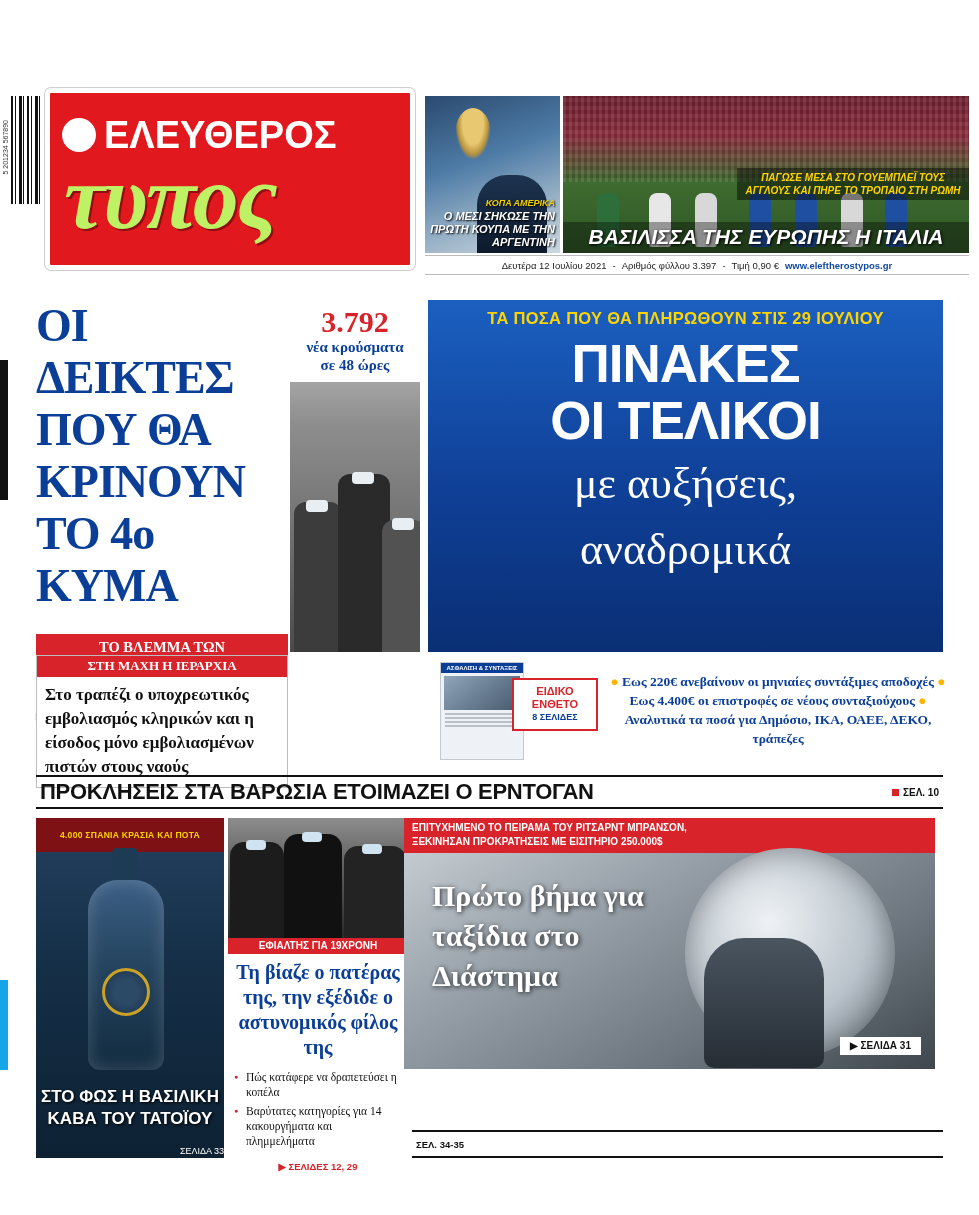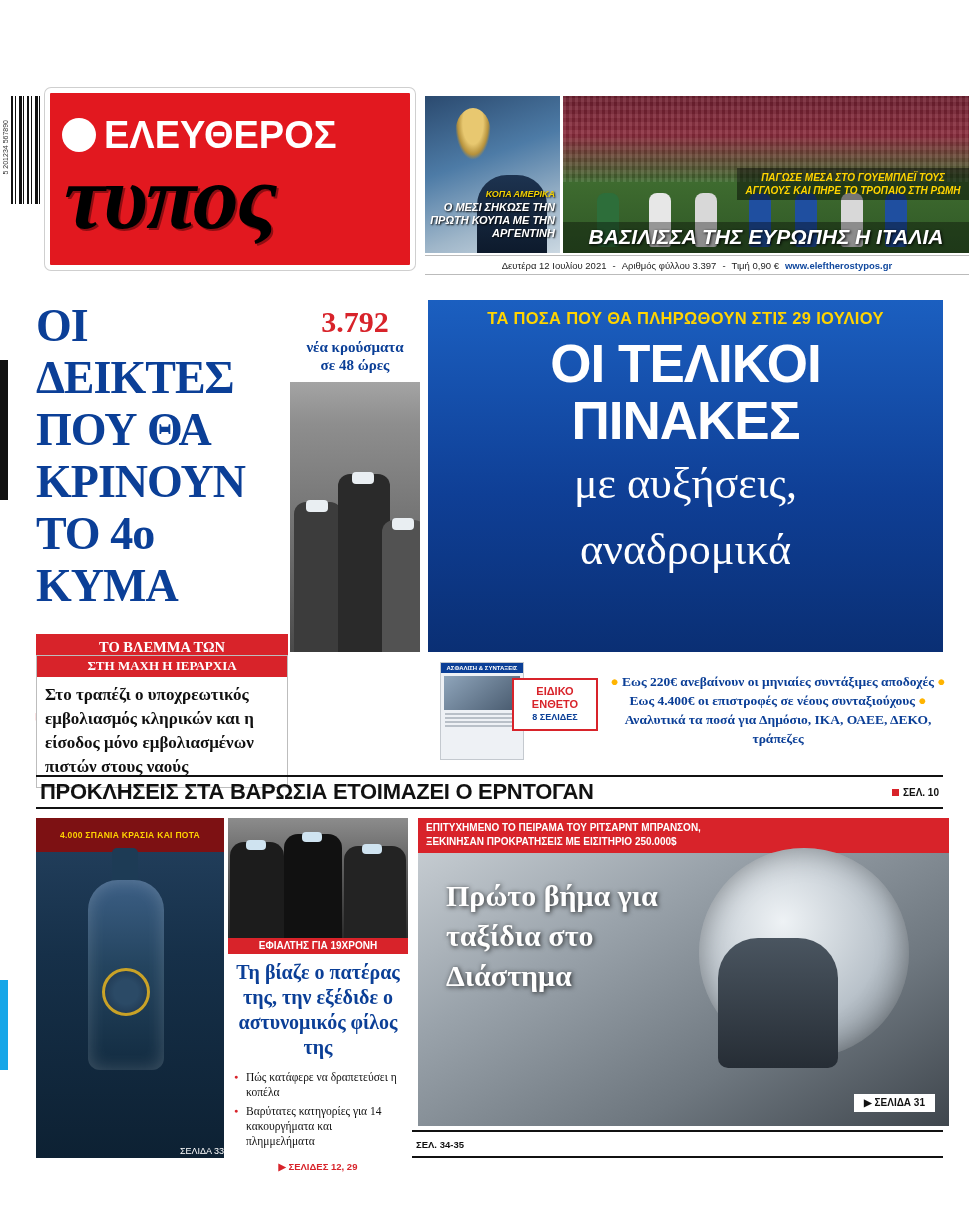--- a/index.html
+++ b/index.html
@@ -50,21 +50,21 @@
   .mast-dot {
     width: 34px; height: 34px; border-radius: 50%;
     background: #fff; flex: none;
   }
   .mast-word1 {
     color: #fff; font-family: "Liberation Sans", sans-serif;
     font-weight: bold; font-size: 38px; letter-spacing: 0px;
     line-height: 1;
   }
   .mast-word2 {
-    color: #000000; font-family: "Liberation Serif", serif;
+    color: #bef264; font-family: "Liberation Serif", serif;
     font-weight: bold; font-style: italic;
     font-size: 92px; line-height: 0.95; padding-left: 8px;
     letter-spacing: -2px;
     text-shadow: 2px 2px 0 #8e0d12;
   }
   
   .sports-box {
     position: absolute; left: 425px; top: 60px;
     width: 544px; height: 215px;
     background: #fff;
@@ -99,21 +99,21 @@
     border-radius: 50% 50% 20% 20%;
   }
   .photo-left .silhouette {
     position:absolute; left:52px; bottom:0; width:70px; height:78px;
     background: linear-gradient(#1d3350,#0d1a2c); border-radius: 30px 30px 0 0;
   }
   .cap-left {
     position:absolute; left:0; right:0; bottom:0;
     color:#ffffff; font-family:"Liberation Sans", sans-serif;
     font-style: italic; font-weight: bold; font-size: 11px;
-    line-height: 13px; padding: 3px 5px 13px; text-align:right;
+    line-height: 13px; padding: 3px 5px 4px; text-align:right;
     text-shadow: 1px 1px 2px #000;
   }
   .cap-left .hl { color:#f2d000; font-size:9px; display:block; }
   .photo-right {
     flex: 1; position: relative; overflow: hidden;
     background: linear-gradient(180deg,#6f2030 0%,#8a2b3c 25%,#3e6b2f 55%,#2f5726 100%);
   }
   .crowd {
     position:absolute; left:0; right:0; top:0; height:55%;
     background: repeating-linear-gradient(90deg, rgba(255,255,255,.08) 0 3px, rgba(0,0,0,.08) 3px 6px),
@@ -352,21 +352,21 @@
     color:#111; padding-left:12px; position:relative; margin-bottom:4px;
   }
   .b2 li::before {
     content:"●"; position:absolute; left:0; top:0; color:#d8232a; font-size:7px;
   }
   .b2 .sel {
     text-align:center; color:#d8232a; font-family:"Liberation Sans", sans-serif;
     font-weight:bold; font-size:9.5px; padding-top:8px;
   }
   .b3 {
-    position:absolute; left:418px; top:818px; width:531px; height:308px;
+    position:absolute; left:404px; top:818px; width:531px; height:251px;
     overflow:hidden;
     background: linear-gradient(150deg,#cdd3d8 0%,#9aa3ab 35%,#6e777f 70%,#3f464d 100%);
   }
   .b3 .band {
     background:#d8232a; color:#fff; font-family:"Liberation Sans", sans-serif;
     font-weight:bold; font-size:10px; line-height:14px; padding:3px 8px 4px;
   }
   .b3 .porthole {
     position:absolute; right:40px; top:30px; width:210px; height:210px;
     border-radius:50%; background: radial-gradient(circle at 40% 35%, #eef2f5 0%, #b9c2ca 55%, #6b747c 100%);
@@ -473,22 +473,22 @@
     <div class="mask m3"></div>
   </div>
   <div class="covid-num">
     <div class="big">3.792</div>
     <div class="s1">νέα κρούσματα</div>
     <div class="s2">σε 48 ώρες</div>
   </div>
 
   <div class="main-blue">
     <div class="main-kicker">ΤΑ ΠΟΣΑ ΠΟΥ ΘΑ ΠΛΗΡΩΘΟΥΝ ΣΤΙΣ 29 ΙΟΥΛΙΟΥ</div>
+    <h2>ΠΙΝΑΚΕΣ</h2>
     <h2>ΟΙ ΤΕΛΙΚΟΙ</h2>
-    <h2>ΠΙΝΑΚΕΣ</h2>
     <div class="sub">με αυξήσεις,</div>
     <div class="sub">αναδρομικά</div>
   </div>
 
   <div class="box-hier">
     <div class="kick">ΣΤΗ ΜΑΧΗ Η ΙΕΡΑΡΧΙΑ</div>
     <p>Στο τραπέζι ο υποχρεωτικός εμβολιασμός κληρικών και η είσοδος μόνο εμβολιασμένων πιστών στους ναούς</p>
   </div>
 
   <div class="insert">
@@ -518,20 +518,21 @@
   <div class="strip">
     <div class="t">ΠΡΟΚΛΗΣΕΙΣ ΣΤΑ ΒΑΡΩΣΙΑ ΕΤΟΙΜΑΖΕΙ Ο ΕΡΝΤΟΓΑΝ</div>
     <div class="sel"><span class="sq"></span><span>ΣΕΛ. 10</span></div>
   </div>
 
   <div class="b1">
     <div class="topbar">4.000 ΣΠΑΝΙΑ ΚΡΑΣΙΑ ΚΑΙ ΠΟΤΑ</div>
     <div class="neck"></div>
     <div class="bottle"></div>
     <div class="seal"></div>
+    <div class="cap">ΣΤΟ ΦΩΣ Η ΒΑΣΙΛΙΚΗ ΚΑΒΑ ΤΟΥ ΤΑΤΟΪΟΥ</div>
     <div class="sel">ΣΕΛΙΔΑ 33</div>
   </div>
 
   <div class="b2">
     <div class="pic">
       <div class="man mA"></div>
       <div class="man mB"></div>
       <div class="man mC"></div>
       <div class="msk k1"></div>
       <div class="msk k2"></div>

